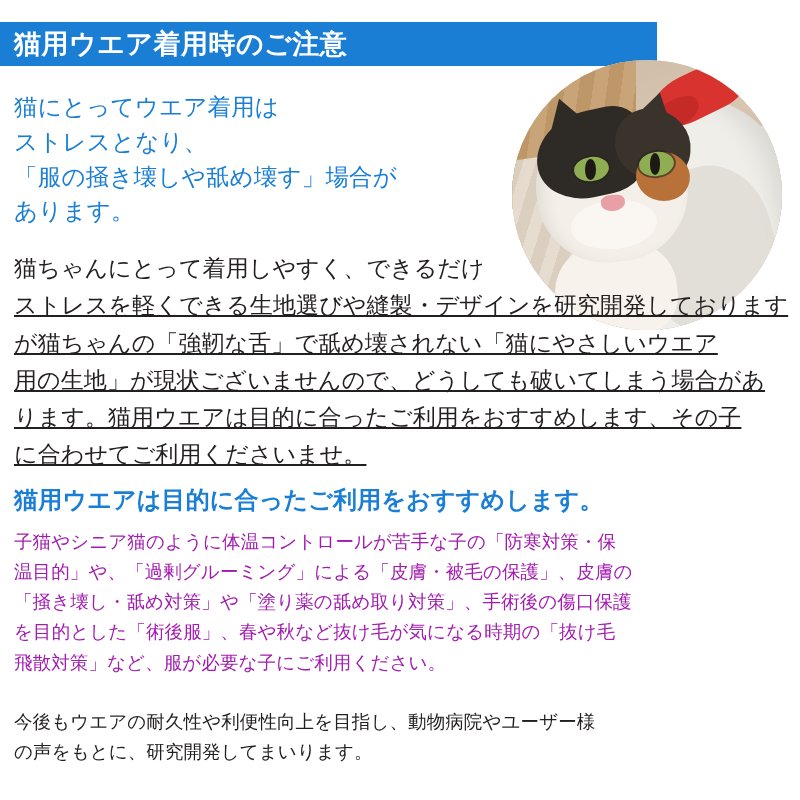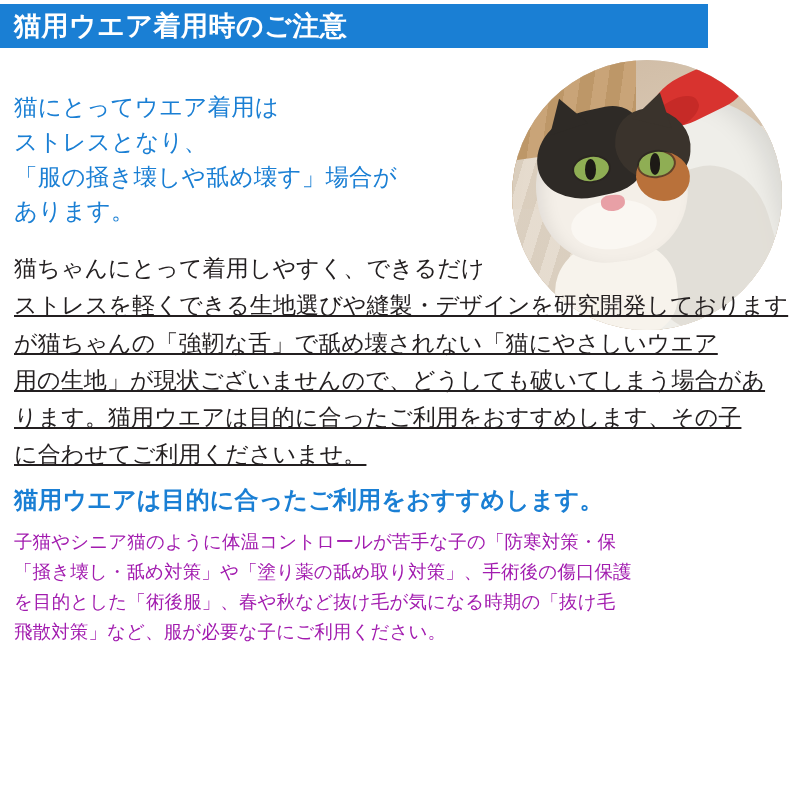--- a/index.html
+++ b/index.html
@@ -16,23 +16,23 @@
   .page {
     position: relative;
     width: 800px;
     height: 800px;
     box-sizing: border-box;
   }
 
   
   .header-bar {
     position: absolute;
-    top: 4px;
+    top: 22px;
     left: 0;
-    width: 708px;
+    width: 657px;
     height: 44px;
     background: #1a7fd4;
     display: flex;
     align-items: center;
     box-sizing: border-box;
   }
   .header-title {
     color: #ffffff;
     font-size: 27px;
     font-weight: bold;
@@ -338,19 +338,24 @@
     <span class="line w-full">が猫ちゃんの「強靭な舌」で舐め壊されない「猫にやさしいウエア</span>
     <span class="line w-full">用の生地」が現状ございませんので、どうしても破いてしまう場合があ</span>
     <span class="line w-full">ります。猫用ウエアは目的に合ったご利用をおすすめします、その子</span>
     <span class="line w-full">に合わせてご利用くださいませ。</span>
   </div>
 
   <div class="heading2">猫用ウエアは目的に合ったご利用をおすすめします。</div>
 
   <div class="body2">
     <span class="line">子猫やシニア猫のように体温コントロールが苦手な子の「防寒対策・保</span>
+    <span class="line">温目的」や、「過剰グルーミング」による「皮膚・被毛の保護」、皮膚の</span>
     <span class="line">「掻き壊し・舐め対策」や「塗り薬の舐め取り対策」、手術後の傷口保護</span>
     <span class="line">を目的とした「術後服」、春や秋など抜け毛が気になる時期の「抜け毛</span>
     <span class="line">飛散対策」など、服が必要な子にご利用ください。</span>
   </div>
 
+  <div class="body3">
+    <span class="line">今後もウエアの耐久性や利便性向上を目指し、動物病院やユーザー様</span>
+    <span class="line">の声をもとに、研究開発してまいります。</span>
+  </div>
 
 </div>
 
 </body></html>

